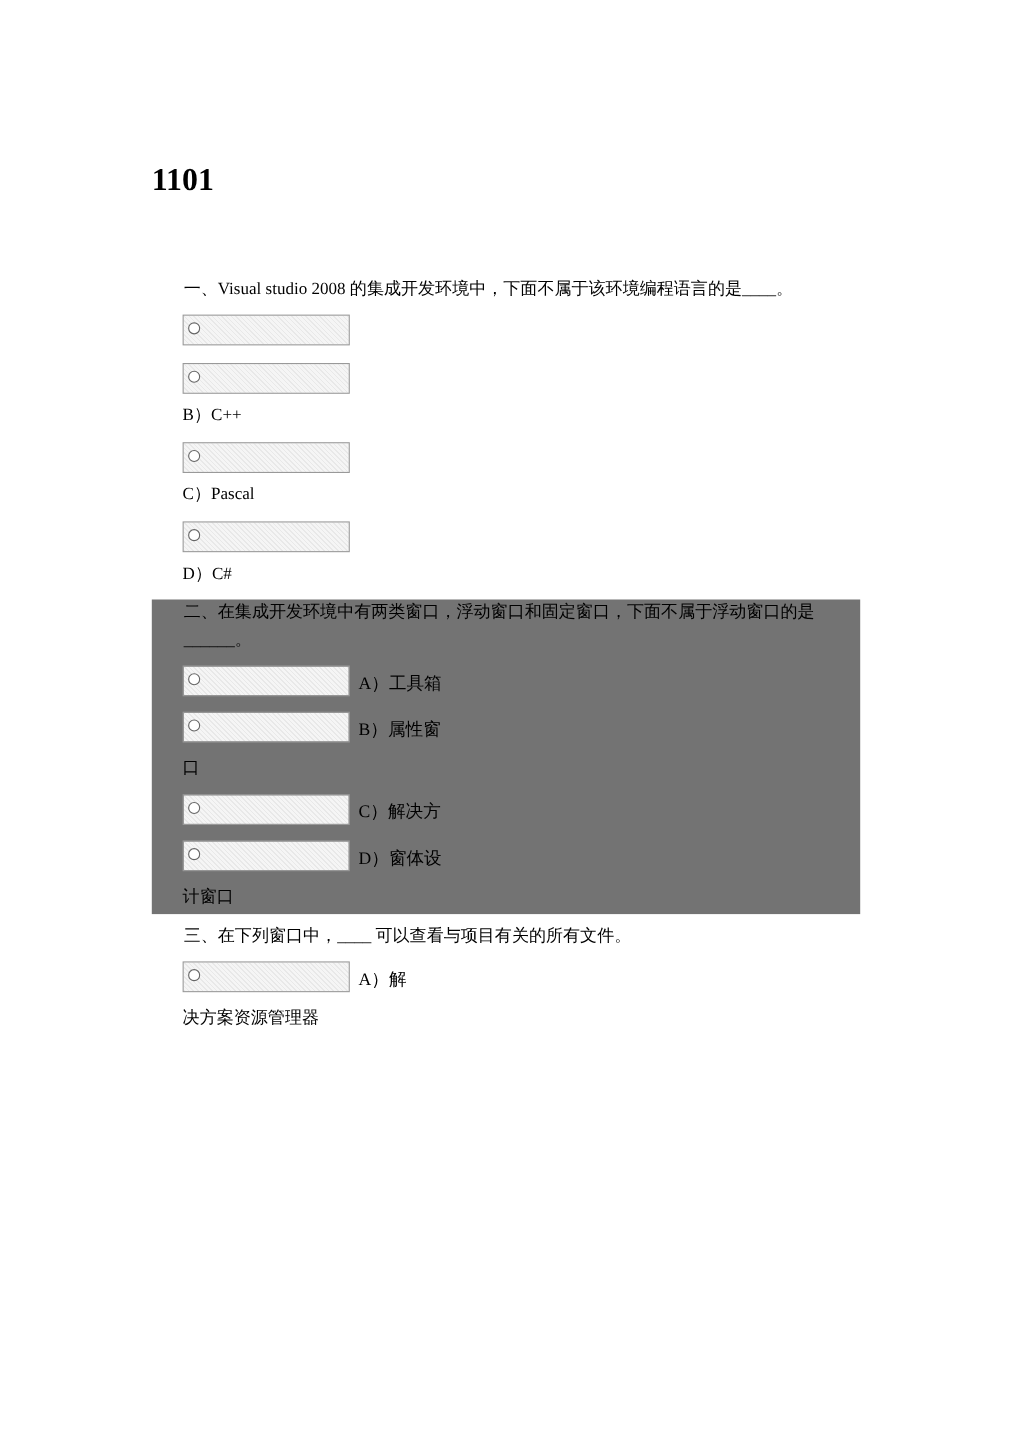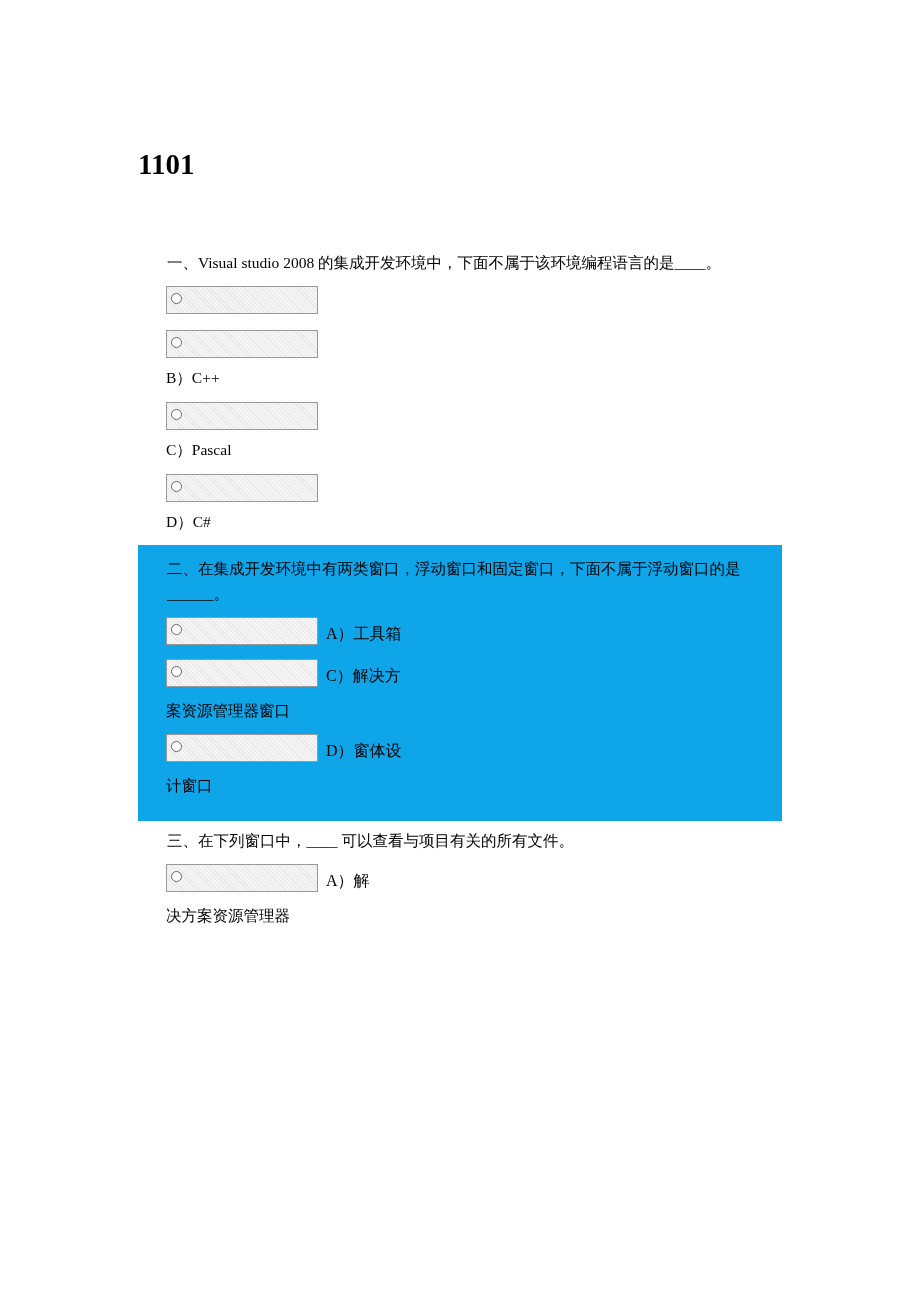--- a/index.html
+++ b/index.html
@@ -20,22 +20,22 @@
     .page-title {
       font-size: 29px;
       font-weight: bold;
       font-family: "Times New Roman", serif;
       margin-bottom: 70px;
     }
     .question-block {
       margin-bottom: 8px;
     }
     .question-block.highlighted {
-      background: #0ea5e9;
-      padding: 12px 0;
+      background: #737373;
+      padding: 0 0;
     }
     .question-text {
       font-size: 15.5px;
       line-height: 1.6;
       margin-bottom: 10px;
       color: #000;
       margin-left: 29px;
     }
     .options-indented {
       padding-left: 28px;
@@ -130,22 +130,26 @@
 
   <div class="question-block highlighted">
     <div class="question-text">二、在集成开发环境中有两类窗口，浮动窗口和固定窗口，下面不属于浮动窗口的是______。</div>
     <div class="options-indented">
       <div class="option-inline-group">
         <div class="radio-box"><span class="radio-dot"></span></div>
         <span class="option-label">A）工具箱</span>
       </div>
       <div class="option-inline-group">
         <div class="radio-box"><span class="radio-dot"></span></div>
+        <span class="option-label">B）属性窗</span>
+        <span class="option-wrap-text">口</span>
+      </div>
+      <div class="option-inline-group">
+        <div class="radio-box"><span class="radio-dot"></span></div>
         <span class="option-label">C）解决方</span>
-        <span class="option-wrap-text">案资源管理器窗口</span>
       </div>
       <div class="option-inline-group">
         <div class="radio-box"><span class="radio-dot"></span></div>
         <span class="option-label">D）窗体设</span>
         <span class="option-wrap-text">计窗口</span>
       </div>
     </div>
   </div>
 
   <div class="question-block">

